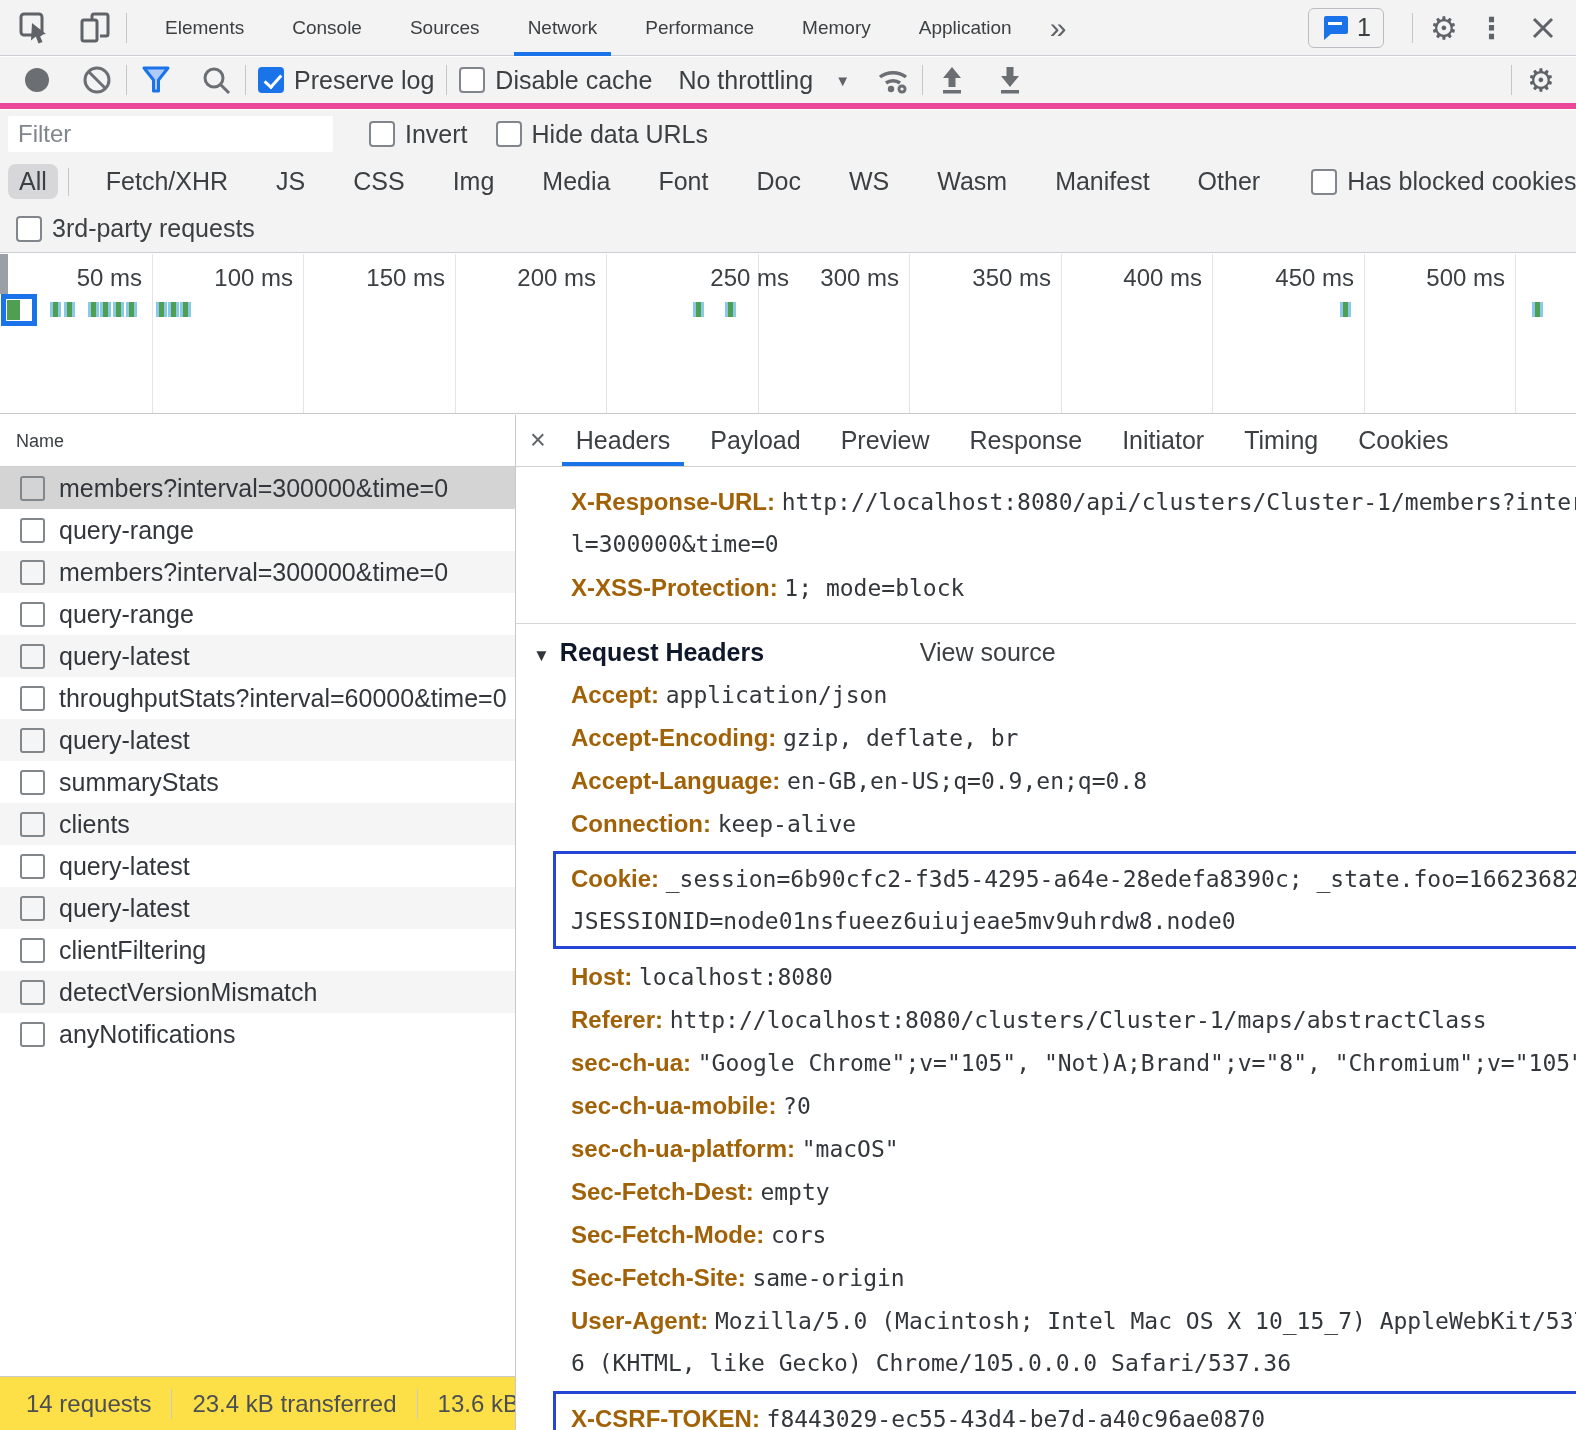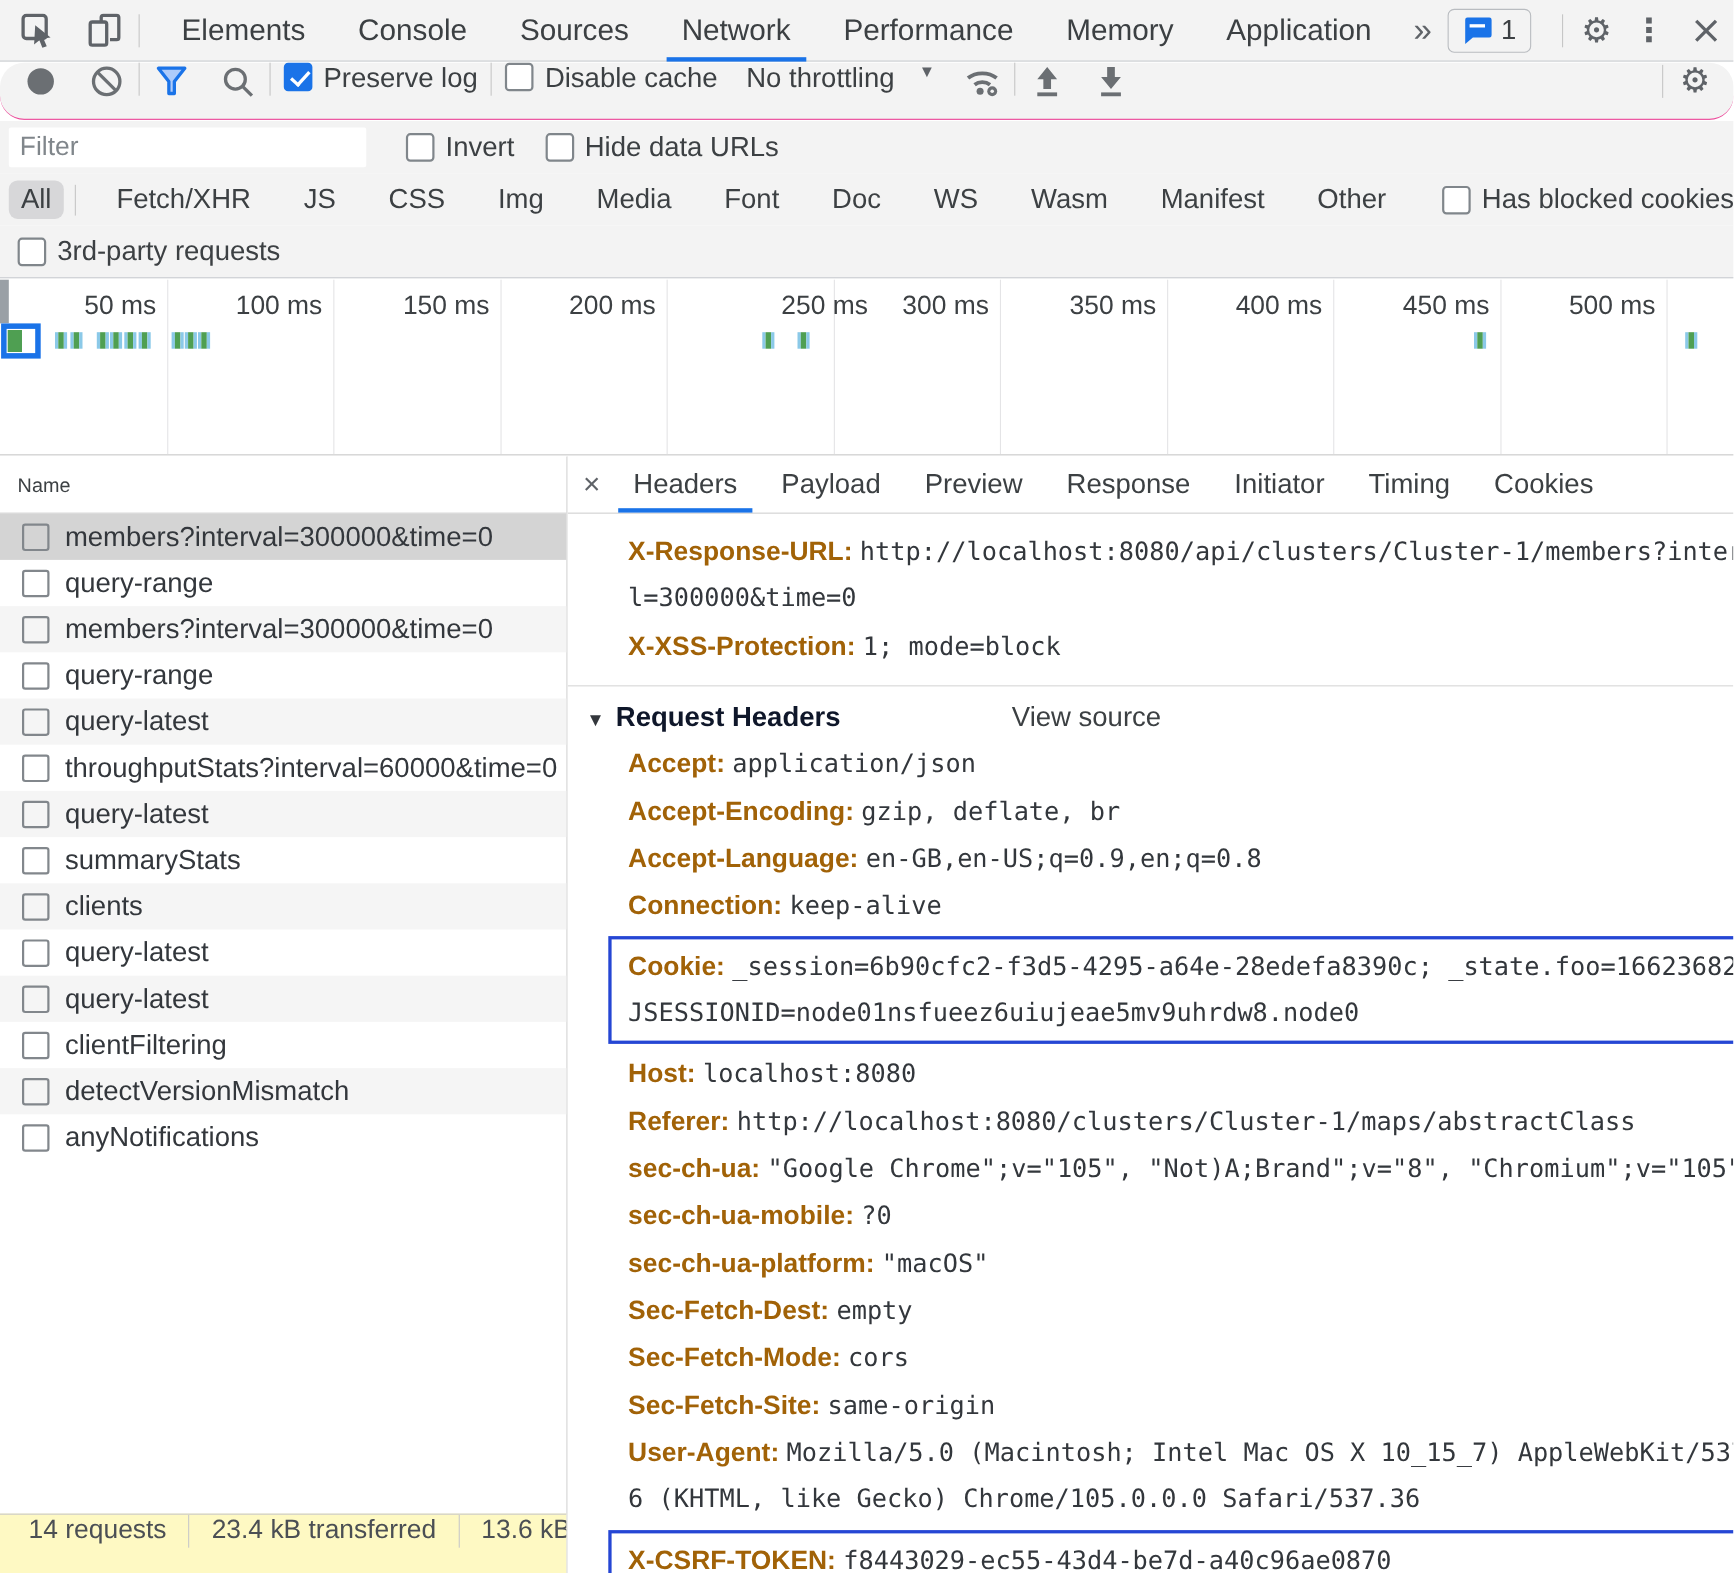--- a/index.html
+++ b/index.html
@@ -10,35 +10,35 @@
 
   
   #tabbar { left:0; top:0; width:1576px; height:56px; background:#f3f3f3;
     border-bottom:1px solid #cacdd1; display:flex; align-items:center; }
   .tb-icon { width:34px; height:34px; display:flex; align-items:center; justify-content:center; flex:0 0 auto; }
   #inspect-btn { margin-left:18px; }
   #device-btn { margin-left:26px; }
   .vsep { width:1px; height:30px; background:#c6c6c6; margin:0 14px; flex:0 0 auto; }
   #main-tabs { display:flex; height:56px; align-items:stretch; }
   .mtab { position:relative; display:flex; align-items:center; padding:0 24px;
-    font-size:27px; color:#3c4043; cursor:default; white-space:nowrap; }
+    font-size:19px; color:#3c4043; cursor:default; white-space:nowrap; }
   .mtab.sel::after { content:""; position:absolute; left:10px; right:10px; bottom:0;
     height:4px; background:#1a73e8; }
   #more-tabs { font-size:30px; color:#5f6368; padding:0 14px; }
   #tabbar-right { margin-left:auto; display:flex; align-items:center; }
   #issues-badge { display:flex; align-items:center; gap:8px; border:1px solid #b9bcc0;
     border-radius:6px; height:40px; padding:0 12px; margin-right:14px; }
   #issues-badge .count { font-size:25px; color:#3c4043; }
   .gear-glyph { font-family:"DejaVu Sans",sans-serif; font-size:31px; color:#5f6368; }
   #dots-btn { font-size:29px; color:#5f6368; font-weight:bold; padding:0 16px; letter-spacing:0; }
   #close-btn { margin-right:16px; margin-left:4px; }
 
   
   #nettoolbar { left:0; top:57px; width:1576px; height:52px; background:#f3f3f3;
-    border-bottom:1px solid #ec4899; display:flex; align-items:flex-start;border-radius:22px; }
+    border-bottom:6px solid #ec4899; display:flex; align-items:center; }
   .cb { width:26px; height:26px; border:2px solid #80868b; border-radius:4px;
     background:#fff; display:inline-block; flex:0 0 auto; position:relative; }
   .cb.checked { background:#1a73e8; border-color:#1a73e8; }
   .cb.checked::after { content:""; position:absolute; left:8px; top:2px; width:7px; height:14px;
     border:solid #fff; border-width:0 3px 3px 0; transform:rotate(42deg); }
   .tlabel { font-size:25px; color:#3c4043; margin-left:10px; white-space:nowrap; }
   .dd-arrow { font-size:15px; color:#5f6368; margin-left:22px; }
   #nettoolbar .vsep { margin:0 12px; }
   #gear-right { margin-left:auto; display:flex; align-items:center; }
 
@@ -76,21 +76,21 @@
     border-right:1px solid #c8c8c8; overflow:hidden; }
   #name-hdr { height:52px; line-height:52px; border-bottom:1px solid #d0d0d0;
     font-size:18px; color:#3c4043; padding-left:16px; }
   .req-row { height:42px; display:flex; align-items:center; padding-left:20px;
     font-size:25px; color:#33373c; white-space:nowrap; }
   .req-row.alt { background:#f5f5f5; }
   .req-row.sel { background:#d4d4d4; }
   .row-cb { width:25px; height:25px; border:2px solid #82878c; border-radius:3px;
     background:transparent; flex:0 0 auto; margin-right:14px; }
   #statusbar { position:absolute; left:0; bottom:0; width:515px; height:54px;
-    background:#fef9c3; border-top:1px solid #c9c9c9; display:flex; 
+    background:#fde047; border-top:1px solid #c9c9c9; display:flex; align-items:center;
     font-size:24px; color:#4b4f54; overflow:hidden; white-space:nowrap; }
   #statusbar .s-item { padding:0 20px; }
   #statusbar .s-item:first-child { padding-left:26px; }
   .s-sep { width:1px; height:30px; background:#c9c9c9; flex:0 0 auto; }
 
   #rightpanel { left:516px; top:415px; width:1060px; height:1015px; background:#fff; overflow:hidden; }
   #dtabs { height:52px; border-bottom:1px solid #d0d0d0; display:flex; align-items:stretch; }
   #dclose { display:flex; align-items:center; font-size:27px; color:#5f6368; padding:0 10px 0 14px; }
   .dtab { position:relative; display:flex; align-items:center; padding:0 20px;
     font-size:25px; color:#3c4043; white-space:nowrap; }

